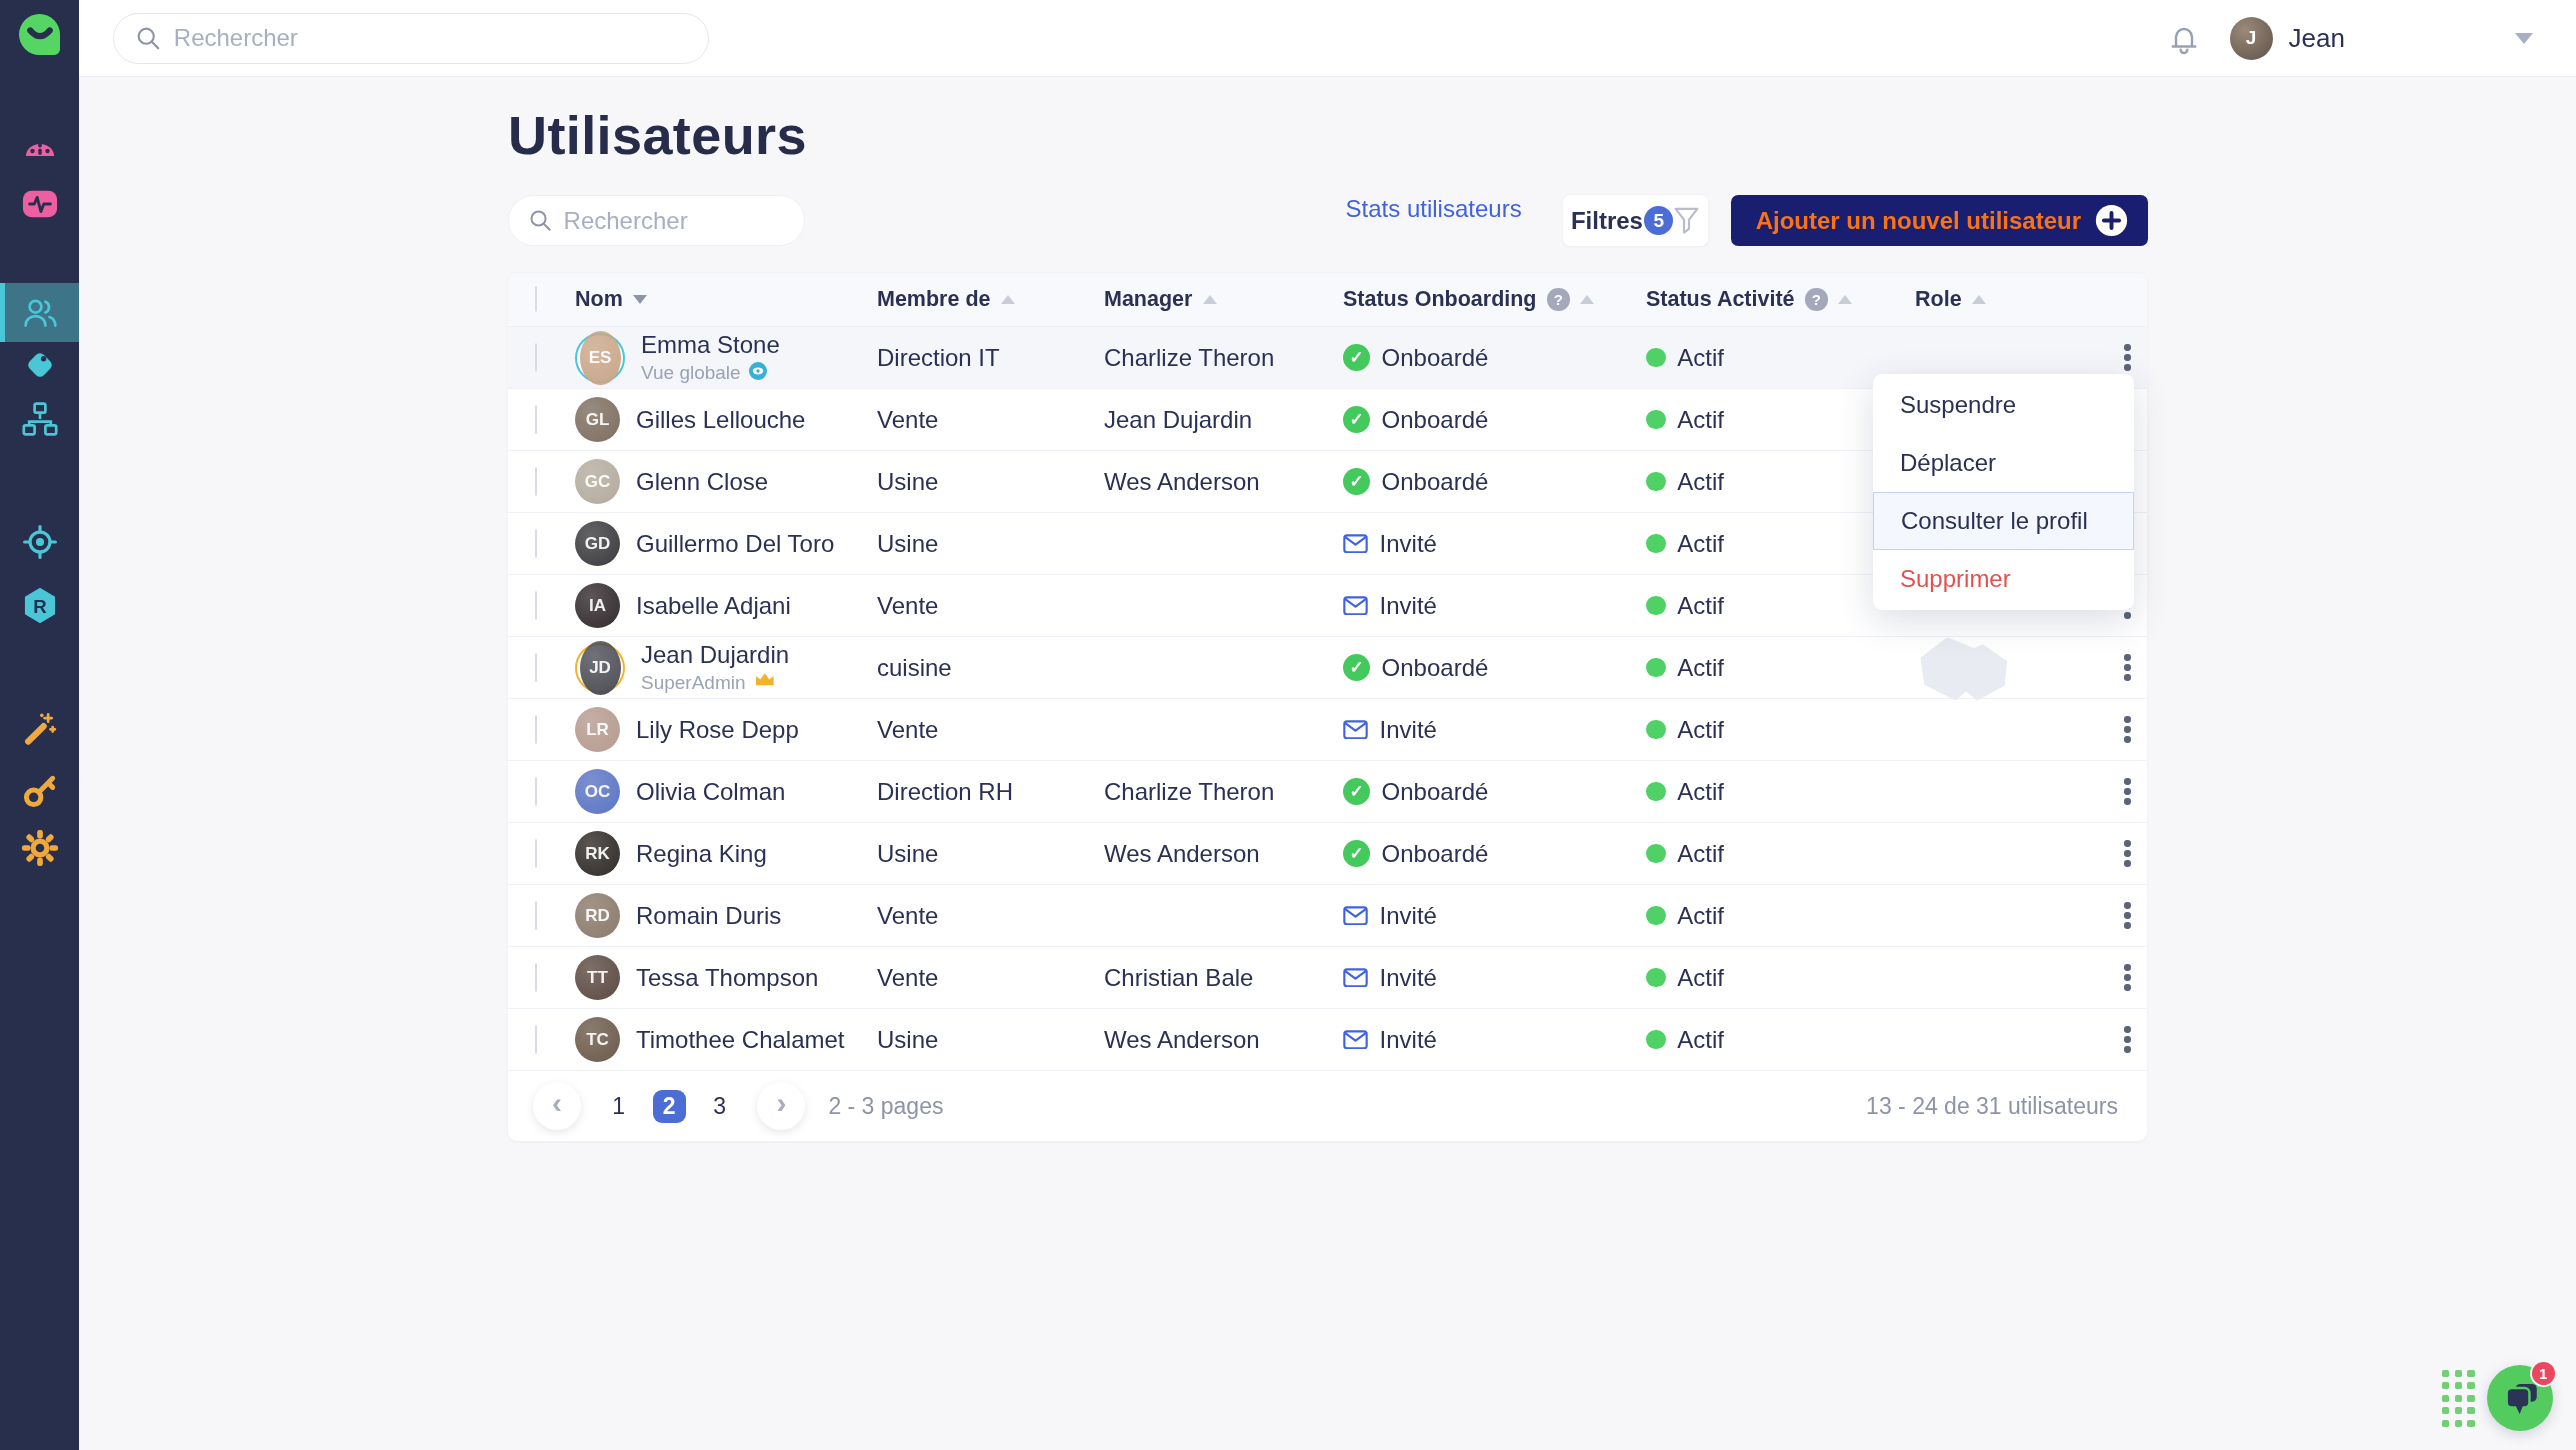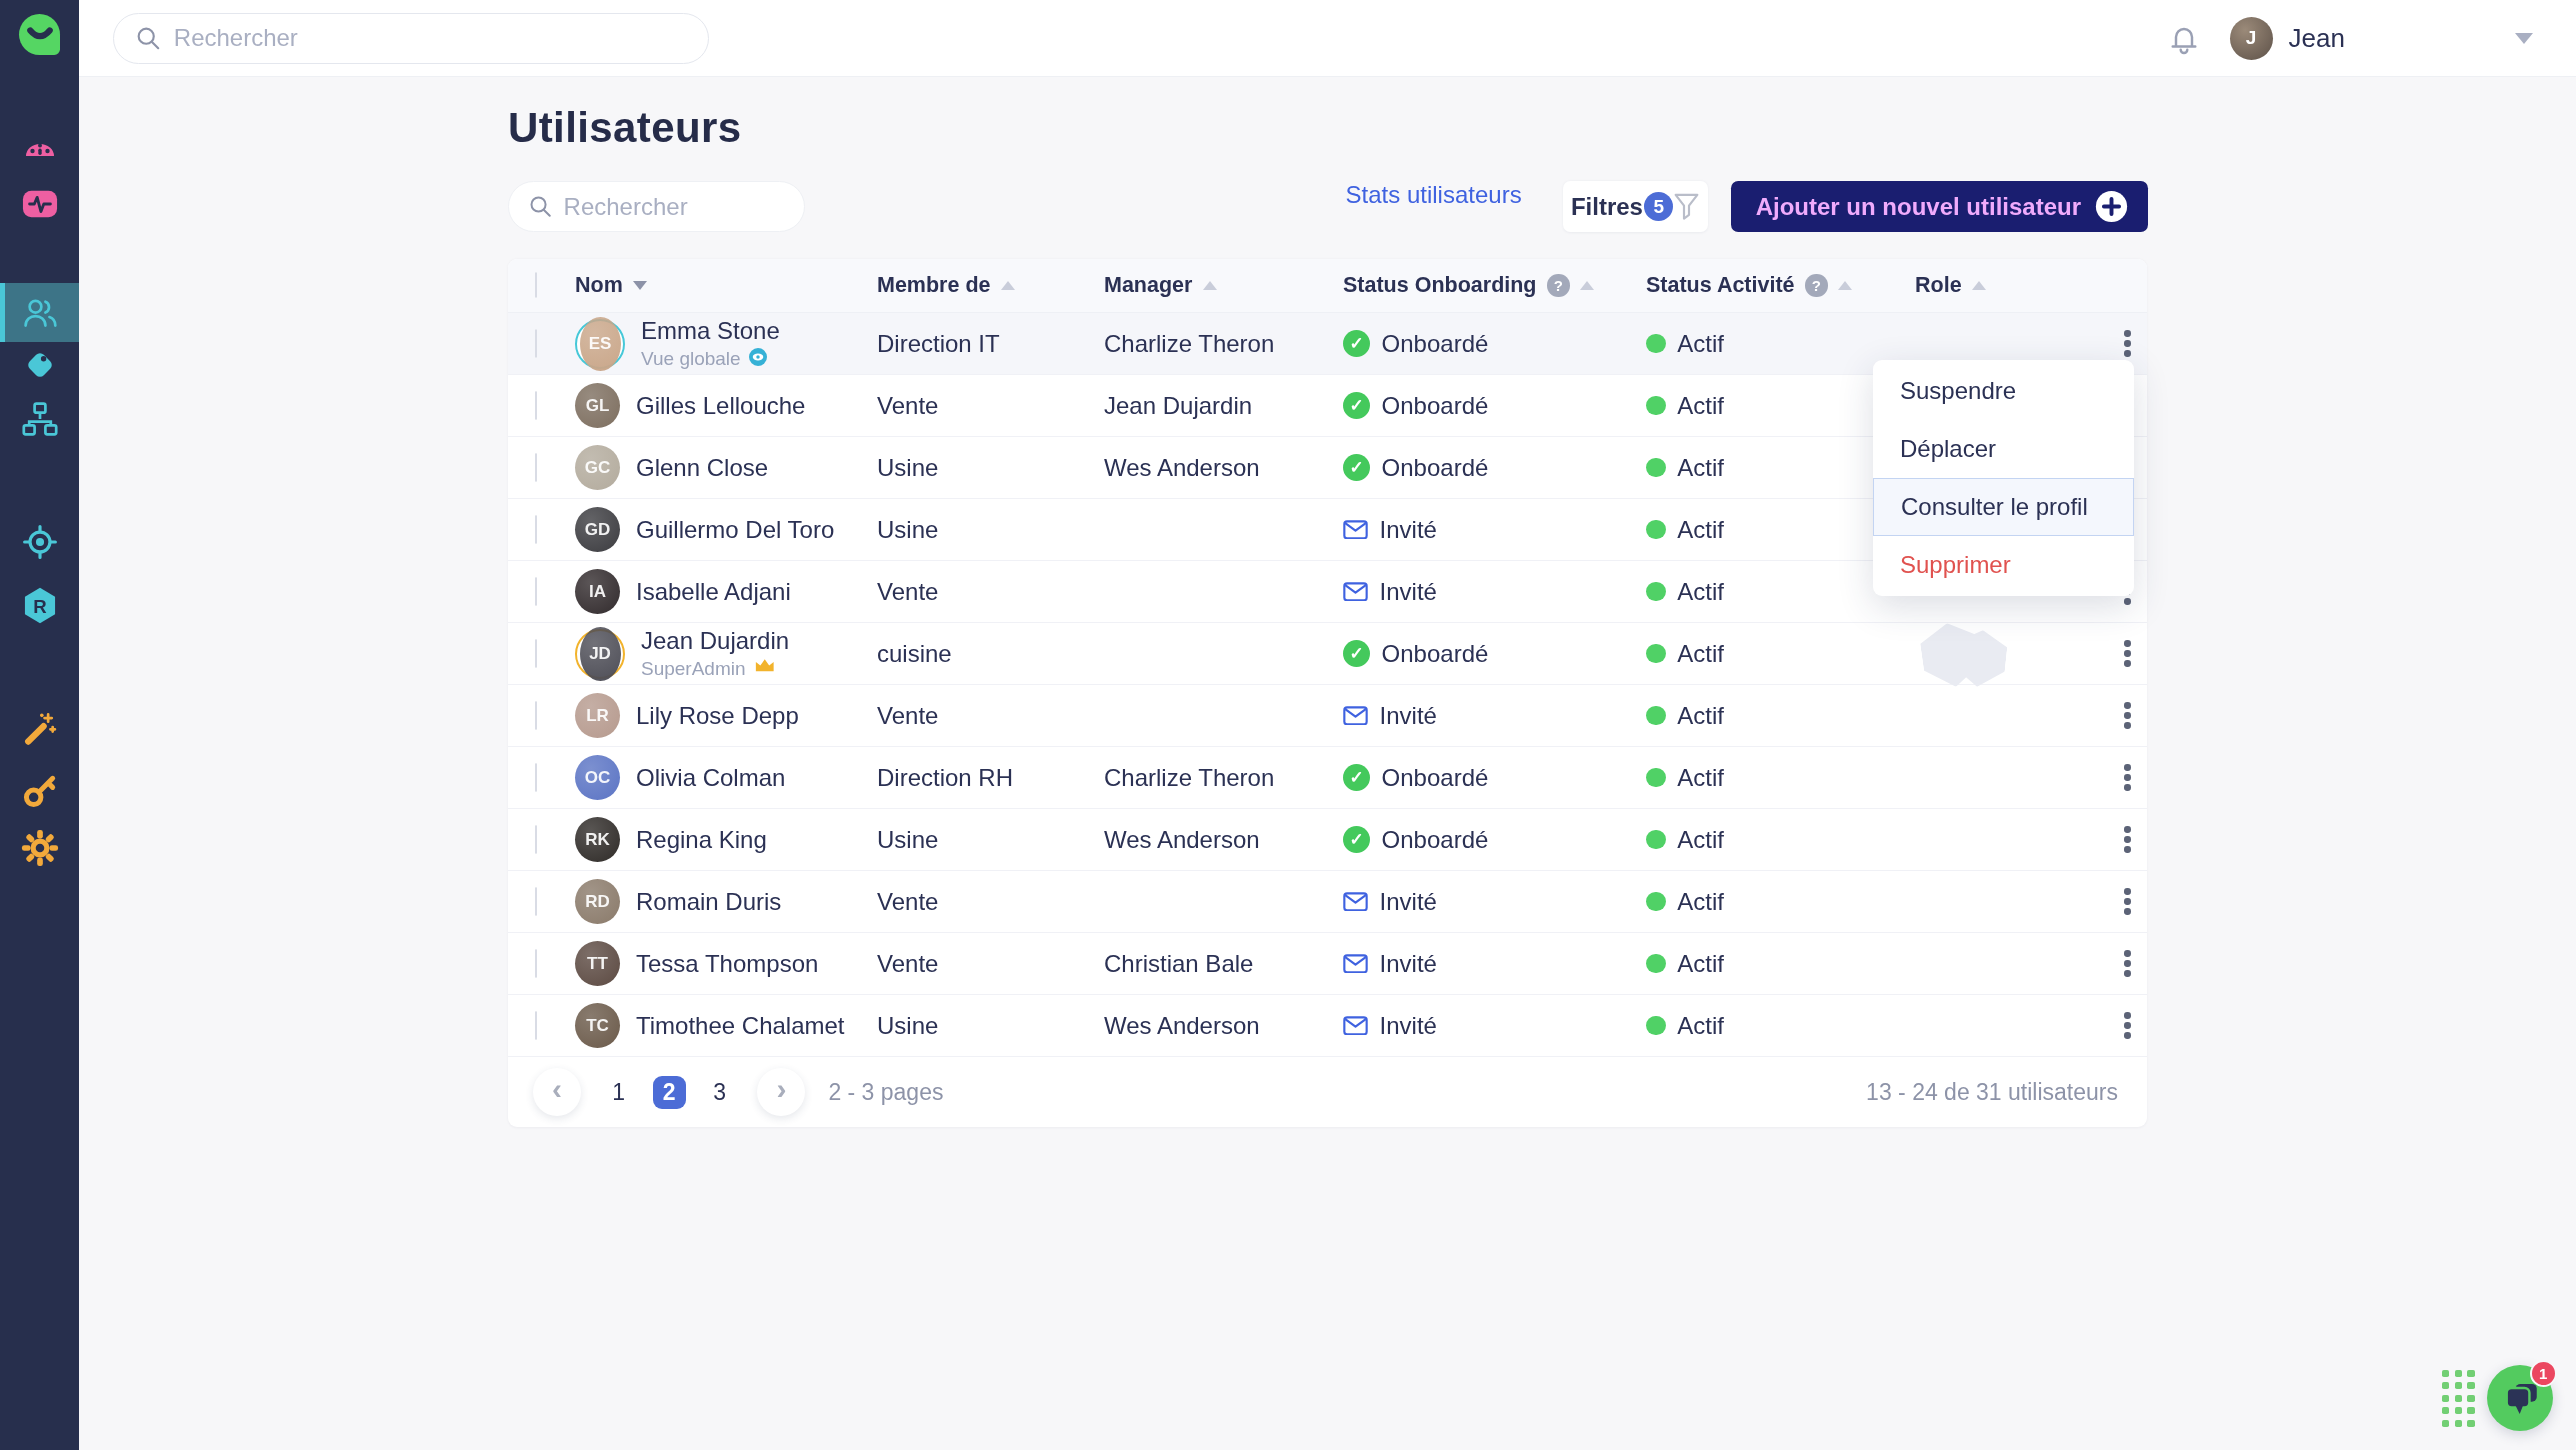--- a/index.html
+++ b/index.html
@@ -19,33 +19,33 @@
   .search-global { margin-left:34px; width:596px; height:51px; border:1.8px solid #e4e7ee; border-radius:26px; display:flex; align-items:center; padding-left:21.5px; gap:14.3px; background:#fff; }
   .search-global input, .search-table input { border:none; outline:none; font-family:inherit; font-size:24px; color:#2b3154; background:transparent; width:80%; }
   .search-global input::placeholder, .search-table input::placeholder { color:#a9afc2; }
   .topbar-right { margin-left:auto; display:flex; align-items:center; padding-right:43px; }
   .avatar-top { width:43px; height:43px; border-radius:50%; background:radial-gradient(circle at 35% 30%, #9b8a79, #5d5148); color:#fff; display:flex; align-items:center; justify-content:center; font-size:19px; font-weight:bold; margin-left:30px; }
   .top-username { font-size:26px; margin-left:16px; color:#2b3154; }
   .caret-down { width:0; height:0; border-left:9.8px solid transparent; border-right:9.8px solid transparent; border-top:11.6px solid #a9afc2; margin-left:170px; cursor:pointer; }
   
   .main { position:absolute; left:79px; top:77px; right:0; bottom:0; }
   .container { margin-left:429px; width:1640px; }
-  .page-title { padding-top:27px; font-size:42px; font-weight:bold; color:#262c49; letter-spacing:0.4px; }
+  .page-title { padding-top:27px; font-size:54px; font-weight:bold; color:#262c49; letter-spacing:0.4px; }
   .tabs { display:flex; gap:55px; margin-top:30px; }
   .tab { font-size:25px; color:#7a8095; cursor:pointer; padding-bottom:14.3px; position:relative; }
   .tab.active { color:#3f62e0; font-weight:bold; }
   .tab.active::after { content:""; position:absolute; left:0; right:-5.4px; bottom:0; height:4.5px; border-radius:2.7px; background:#3f62e0; }
   
   .controls { display:flex; align-items:center; margin-top:29px; }
   .search-table { width:297px; height:51px; background:#fff; border:0.9px solid #eef0f4; border-radius:26px; display:flex; align-items:center; padding-left:19.7px; gap:12.5px; }
   .controls-right { margin-left:auto; display:flex; align-items:flex-start; }
   .stats-link { color:#3f62e0; font-size:24px; cursor:pointer; }
   .btn-filters { margin-left:41px; width:145px; height:51px; background:#fff; border-radius:7.2px; display:flex; align-items:center; justify-content:center; gap:1px; font-size:24px; font-weight:bold; color:#2b3154; cursor:pointer; box-shadow:0 0.9px 2.7px rgba(40,48,90,.06); }
   .filter-badge { width:29.5px; height:29.5px; border-radius:50%; background:#4c6cd6; color:#fff; font-size:19px; font-weight:bold; display:flex; align-items:center; justify-content:center; }
-  .btn-add { margin-left:23px; height:51px; background:#1a1e70; border-radius:7.2px; color:#f0abfc; font-size:24px; font-weight:bold; display:flex; align-items:center; gap:14.3px; padding:0 19.7px 0 25px; cursor:pointer; }
+  .btn-add { margin-left:23px; height:51px; background:#1a1e70; border-radius:7.2px; color:#f97316; font-size:24px; font-weight:bold; display:flex; align-items:center; gap:14.3px; padding:0 19.7px 0 25px; cursor:pointer; }
   
   .card { position:relative; margin-top:27px; width:1639px; background:#fff; border-radius:9px; box-shadow:0 0.9px 2.7px rgba(34,42,74,.05); }
   .thead, .trow { display:grid; grid-template-columns:67px 302px 227px 239px 303px 269px 194px 37px; align-items:center; }
   .thead { height:54px; background:#f8f9fc; border-bottom:0.9px solid #eef0f5; border-radius:9px 9px 0 0; font-size:21.5px; font-weight:bold; }
   .th { display:flex; align-items:center; gap:10.7px; }
   .caret-up { width:0; height:0; border-left:7.2px solid transparent; border-right:7.2px solid transparent; border-bottom:9.8px solid #c9cdda; }
   .caret-desc { width:0; height:0; border-left:7.2px solid transparent; border-right:7.2px solid transparent; border-top:9.8px solid #8d93a8; }
   .help-dot { width:22.4px; height:22.4px; border-radius:50%; background:#a3a9ba; color:#fff; font-size:15px; font-weight:bold; display:flex; align-items:center; justify-content:center; }
   .cb-cell { padding-left:27px; }
   .checkbox { width:23px; height:23px; border:1.8px solid #d9dce5; border-radius:6.3px; background:#fff; cursor:pointer; }

